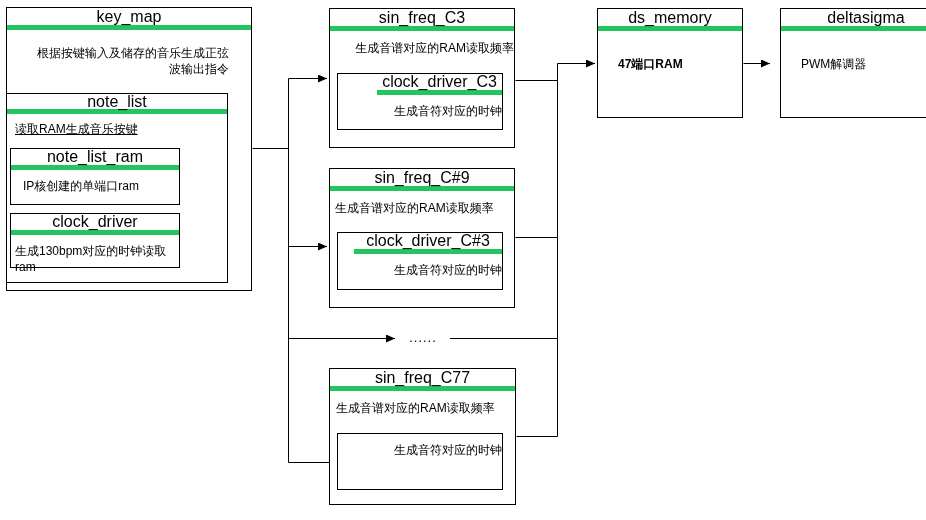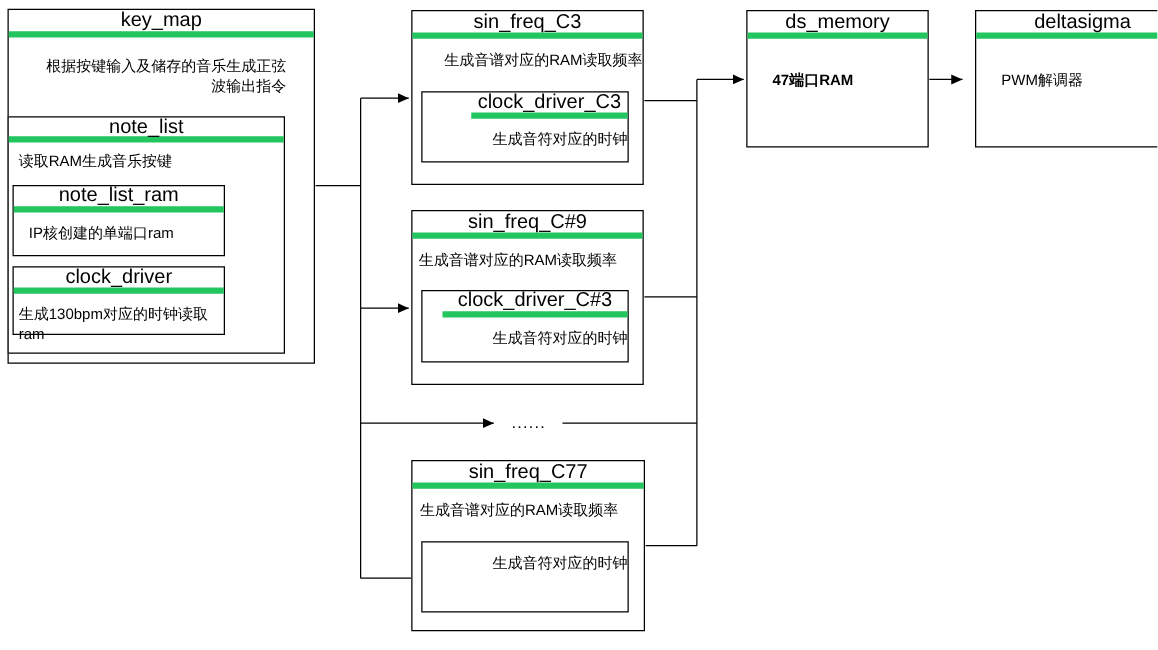--- a/index.html
+++ b/index.html
@@ -85,21 +85,21 @@
     </g>
   </svg>
 
   <div class="box" style="left:6px; top:7px; width:246px; height:284px;">
     <div class="box-title" style="height:22px;">key_map</div>
     <div class="box-desc desc-center" style="width:200px; margin:15px auto 0;">根据按键输入及储存的音乐生成正弦波输出指令</div>
   </div>
 
   <div class="box" style="left:6px; top:93px; width:222px; height:190px;">
     <div class="box-title" style="height:20px;">note_list</div>
-    <div class="box-desc desc-left" style="margin:7px 0 12px 8px;">读取RAM生成音乐按键</div>
+    <div class="box-desc desc-left" style="margin:7px 0 12px 8px;text-decoration:underline;">读取RAM生成音乐按键</div>
   </div>
 
   <div class="box" style="left:10px; top:148px; width:170px; height:57px;">
     <div class="box-title" style="height:21px;">note_list_ram</div>
     <div class="box-desc desc-left" style="margin:8px 0 0 12px;">IP核创建的单端口ram</div>
   </div>
 
   <div class="box" style="left:10px; top:213px; width:170px; height:55px;">
     <div class="box-title" style="height:21px;">clock_driver</div>
     <div class="box-desc desc-left" style="margin:8px 0 0 4px;">生成130bpm对应的时钟读取ram</div>

